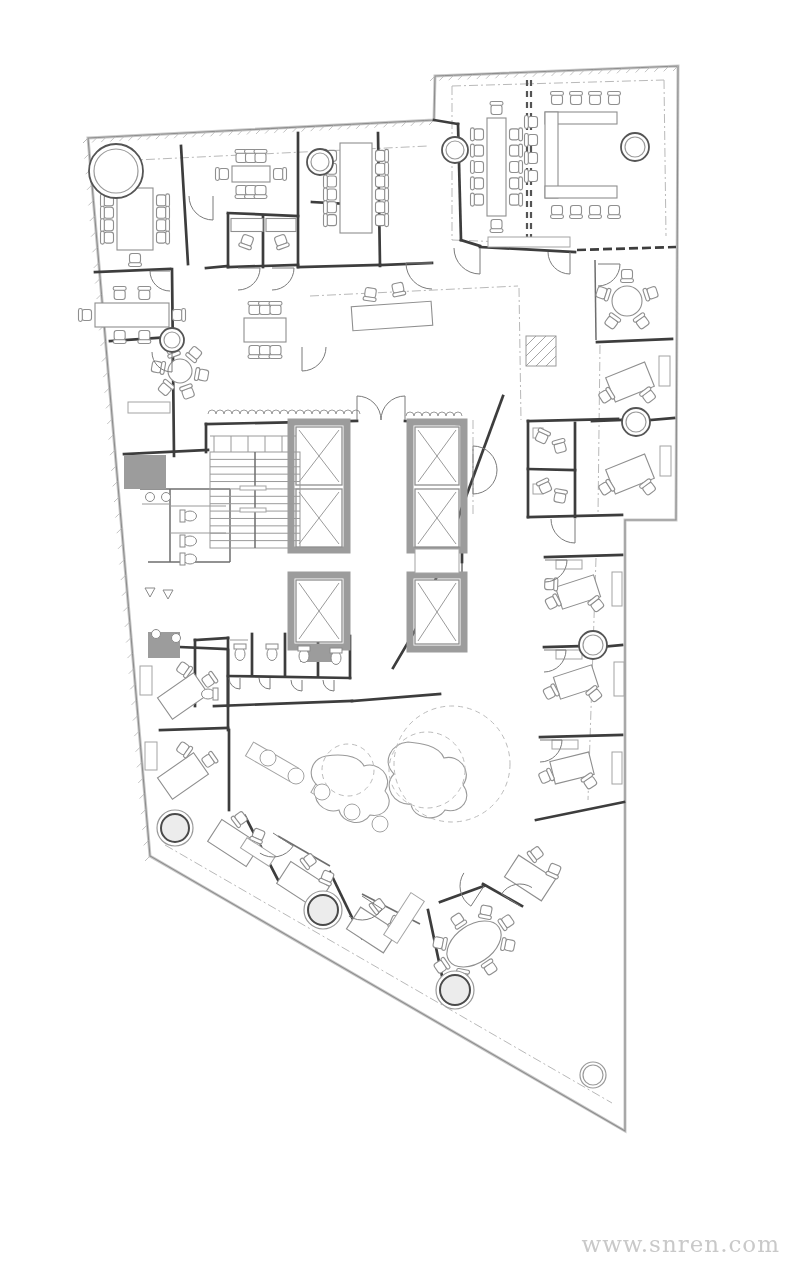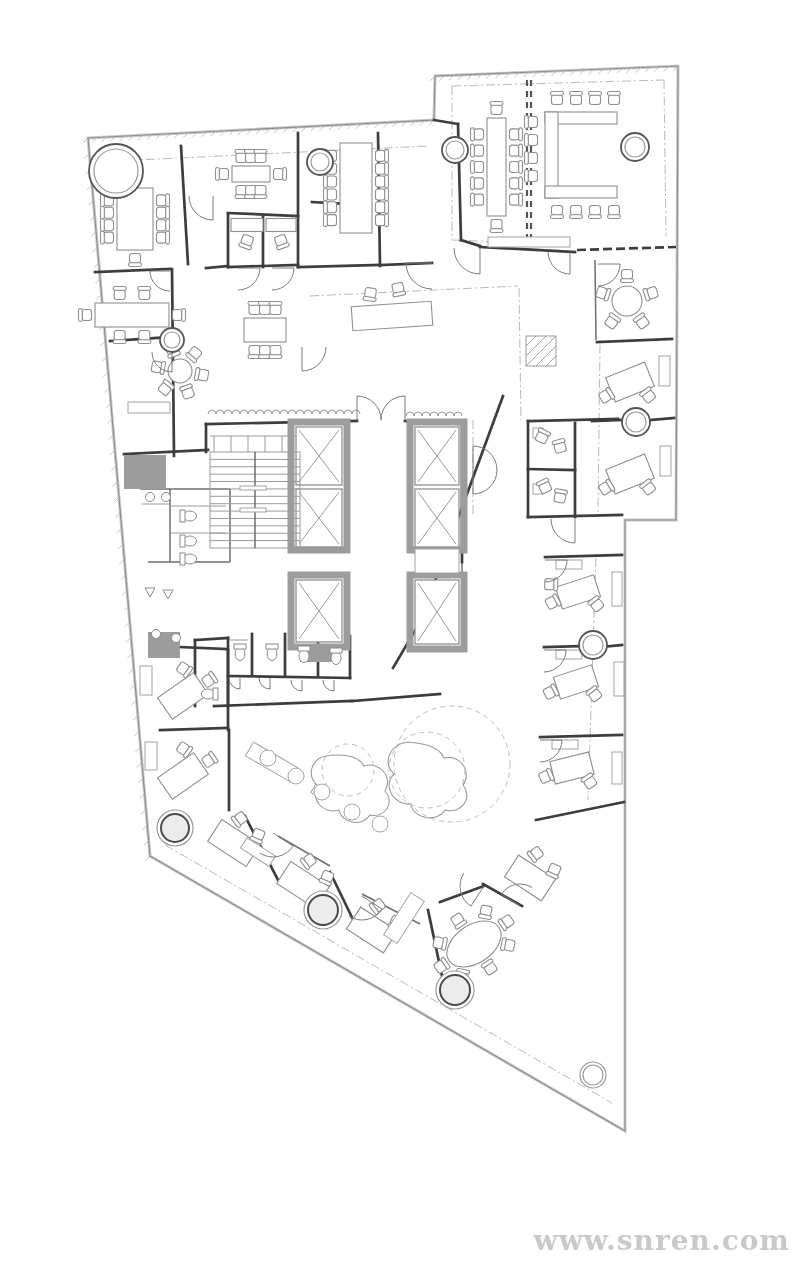--- a/index.html
+++ b/index.html
@@ -23,22 +23,22 @@
   .poche{fill:#9c9c9c;stroke:none;}
   .bank{fill:none;stroke:#9c9c9c;stroke-width:7;}
   .cell{fill:#fff;stroke:#8f8f8f;stroke-width:1.3;}
   .xln{stroke:#8f8f8f;stroke-width:.9;}
   .door{stroke:#7b7b7b;stroke-width:1;fill:none;}
   .fix{fill:#fff;stroke:#8a8a8a;stroke-width:1;}
   .blob{fill:#fff;stroke:#9a9a9a;stroke-width:1.1;}
   .dc{fill:none;stroke:#bcbcbc;stroke-width:1;stroke-dasharray:5 4;}
   .scal{fill:none;stroke:#8f8f8f;stroke-width:.9;}
   .hatchln{stroke:#8f8f8f;stroke-width:.8;}
-  #watermark{position:absolute;right:10px;bottom:4px;color:#c9c9c9;
-    font-family:"DejaVu Serif",serif;font-size:28px;letter-spacing:1px;font-weight:bold;}
+  #watermark{position:absolute;right:20px;bottom:4px;color:#c9c9c9;
+    font-family:"DejaVu Serif",serif;font-size:23px;letter-spacing:1px;}
 </style>
 </head>
 <body>
 
 <div id="page">
   <svg id="plansvg" width="800" height="1261" viewBox="0 0 800 1261">
       <polygon points="88,138 434,120 435,76 678,66 676,520 625,520 625,1131 150,856" class="outerline"></polygon>
       <polygon points="88,138 434,120 435,76 678,66 676,520 625,520 625,1131 150,856" class="innerline"></polygon>
       <line x1="88" y1="138" x2="83" y2="143" class="tick"></line>
       <line x1="89.34782608695652" y1="153.6086956521739" x2="84.34782608695652" y2="158.6086956521739" class="tick"></line>

